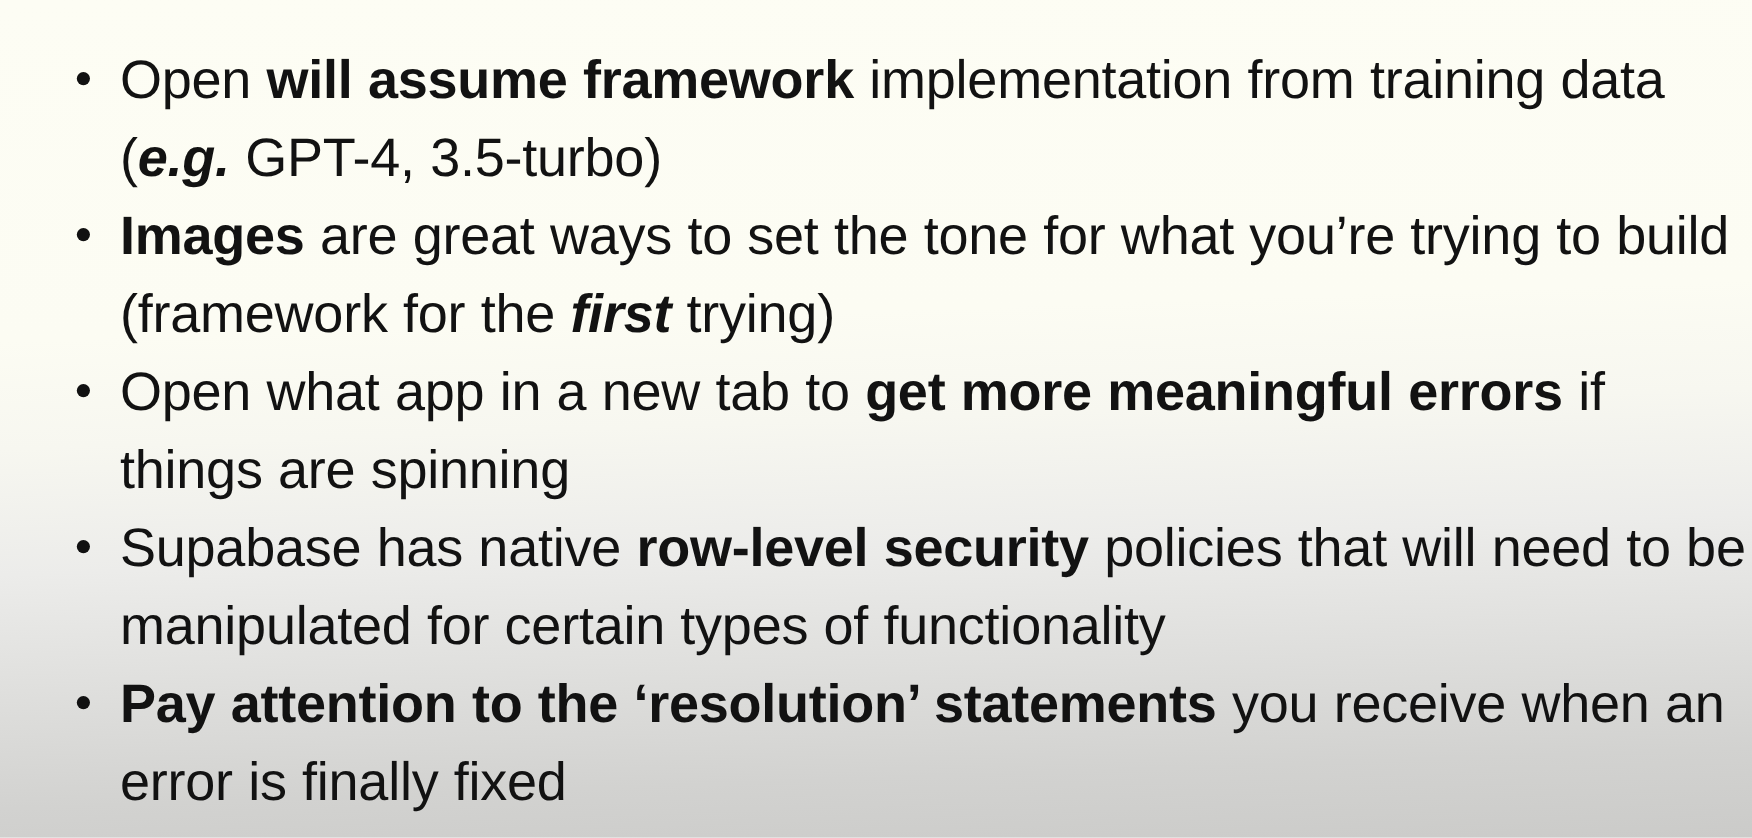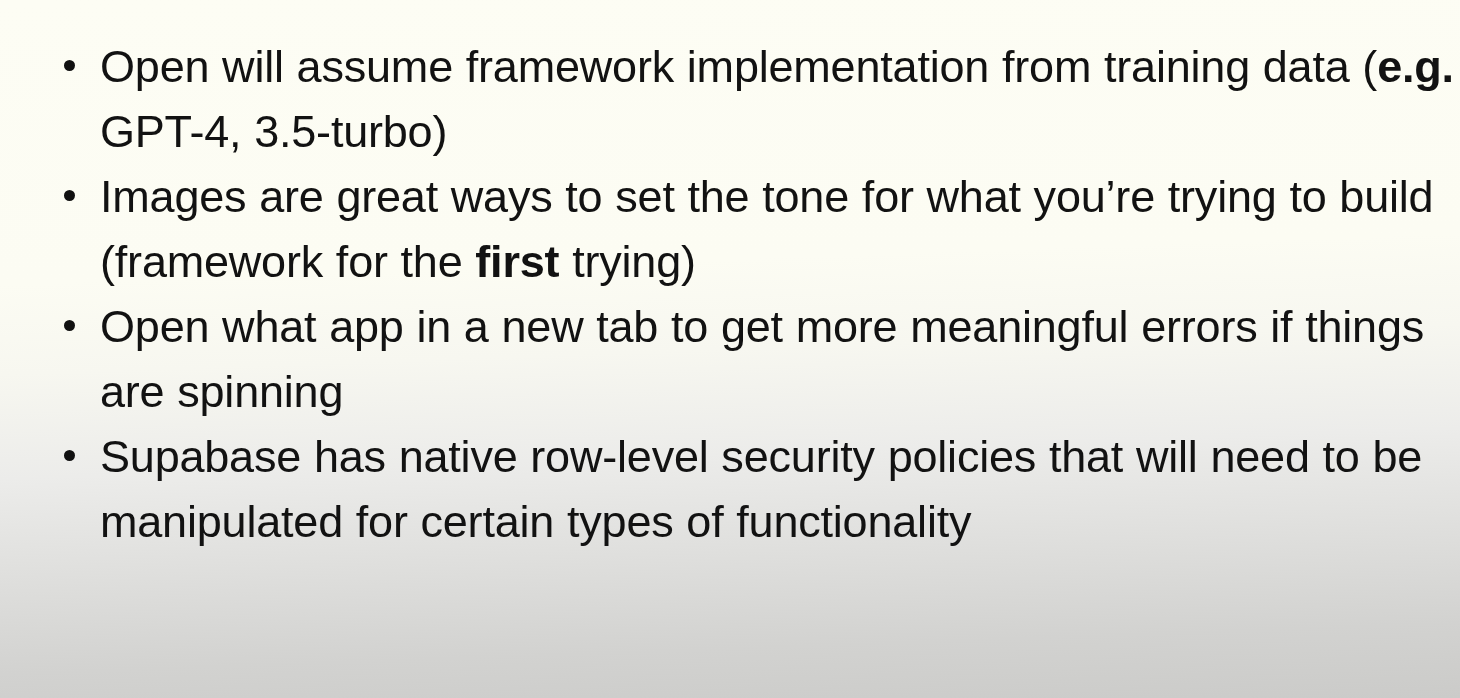--- a/index.html
+++ b/index.html
@@ -63,23 +63,23 @@
     width: 11px;
     height: 11px;
     border-radius: 50%;
     background: #111111;
   }
 
   .bullet-text {
     display: block;
   }
 
-  .b  { font-weight: 400; text-align: center; }
+  .b  { font-weight: 700; text-align: center; }
   .i  { }
-  .bi { font-weight: 700; }
+  .bi { font-weight: 700; font-style: italic; }
 </style>
 </head>
 <body>
 
 <div id="slide">
   <ul id="bullet-list">
       <li class="bullet-item">
         <span class="bullet-marker"></span>
         <span class="bullet-text"><span>Open </span><span class="b">will assume framework</span><span> implementation from training data (</span><span class="bi">e.g.</span><span class="i"> GPT-4, 3.5-turbo</span><span>)</span></span>
       </li>
@@ -88,14 +88,18 @@
         <span class="bullet-text"><span class="b">Images</span><span> are great ways to set the tone for what you’re trying to build (</span><span class="i">framework for the </span><span class="bi">first</span><span class="i"> trying</span><span>)</span></span>
       </li>
       <li class="bullet-item">
         <span class="bullet-marker"></span>
         <span class="bullet-text"><span>Open what app in a new tab to </span><span class="b">get more meaningful errors</span><span> if things are spinning</span></span>
       </li>
       <li class="bullet-item">
         <span class="bullet-marker"></span>
         <span class="bullet-text"><span>Supabase has native </span><span class="b">row-level security</span><span> policies that will need to be manipulated for certain types of functionality</span></span>
       </li>
+      <li class="bullet-item">
+        <span class="bullet-marker"></span>
+        <span class="bullet-text"><span class="b">Pay attention to the ‘resolution’ statements</span><span> you receive when an error is finally fixed</span></span>
+      </li>
     </ul>
 </div>
 
 </body></html>

